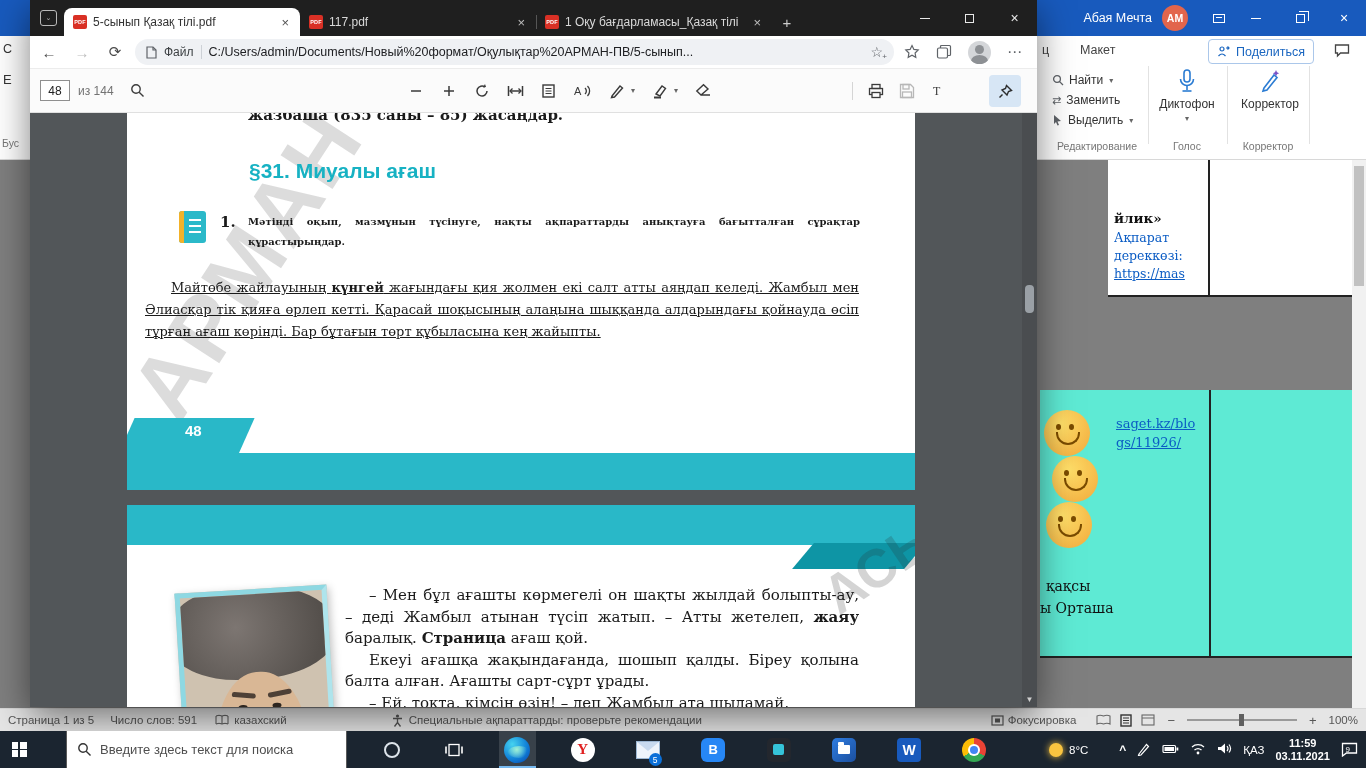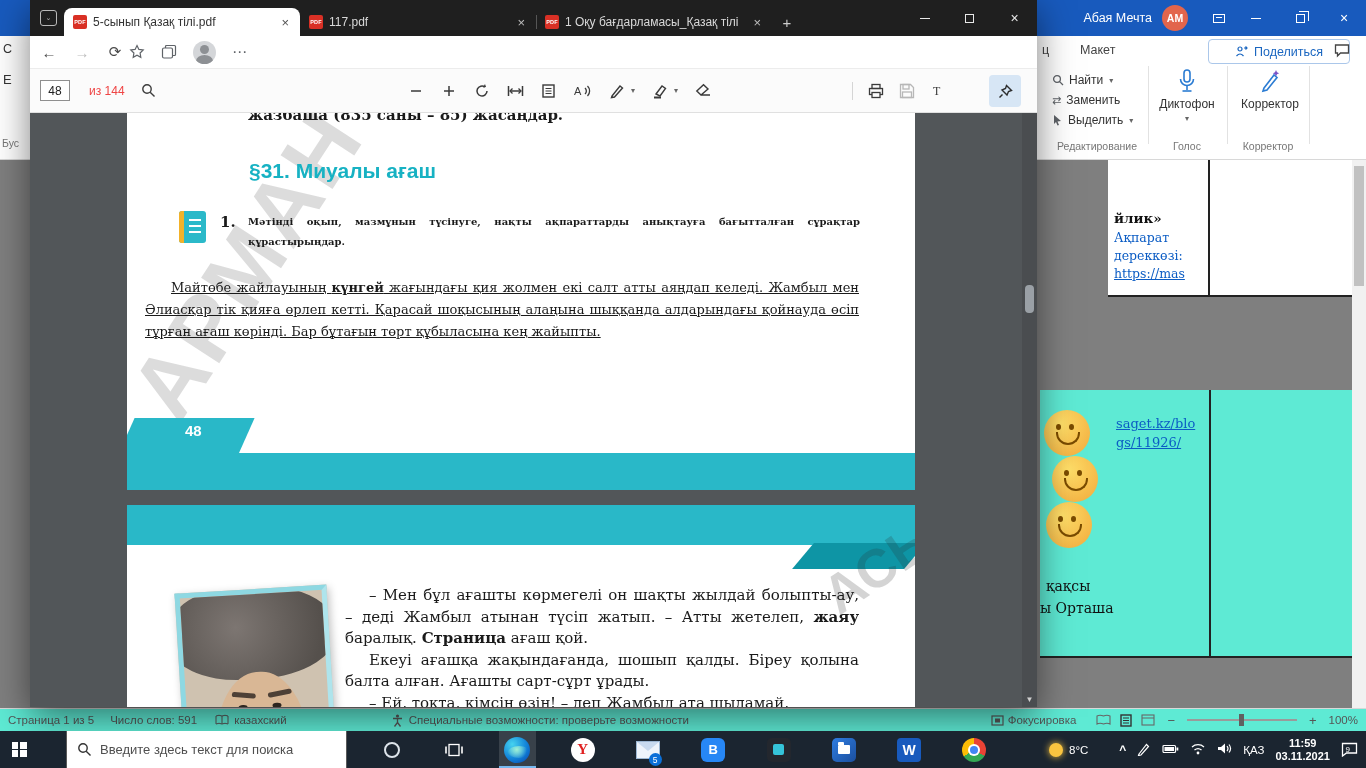--- a/index.html
+++ b/index.html
@@ -19,21 +19,21 @@
   .w-restore i{display:block;width:9px;height:9px;border:1px solid #fff;position:relative;}
   .w-restore i::before{content:"";position:absolute;left:2px;top:-4px;width:9px;height:9px;border:1px solid #fff;border-left:none;border-bottom:none;}
   .w-close{font-size:14px;}
 
   .w-ribbon{position:absolute;left:0;top:36px;width:100%;height:124px;background:#fff;border-bottom:1px solid #d8d8d8;}
   .frag-top{position:absolute;left:3px;top:6px;font-size:12.5px;color:#333;}
   .frag-mid{position:absolute;left:3px;top:36px;font-size:13px;color:#333;}
   .frag-grp{position:absolute;left:2px;top:101px;font-size:10.5px;color:#777;}
   .w-tabfrag{position:absolute;left:1042px;top:7px;font-size:12.5px;color:#444;}
   .w-tab{position:absolute;left:1080px;top:7px;font-size:12.5px;color:#444;}
-  .w-share{position:absolute;left:1208px;top:3px;height:25px;display:flex;align-items:center;gap:6px;padding:0 26px;border:1px solid #abc7ea;border-radius:4px;color:#1a66c0;font-size:12.5px;background:#fff;}
+  .w-share{position:absolute;left:1208px;top:3px;height:25px;display:flex;align-items:center;gap:6px;padding:0 8px;border:1px solid #abc7ea;border-radius:4px;color:#1a66c0;font-size:12.5px;background:#fff;}
   .w-comment{position:absolute;left:1334px;top:7px;color:#444;}
   .w-find{position:absolute;left:1052px;top:34px;}
   .w-row{display:flex;align-items:center;gap:5px;font-size:12px;color:#333;height:20px;}
   .w-row .cr{font-size:8px;color:#666;margin-left:1px;}
   .w-grplabel{position:absolute;font-size:10.5px;color:#777;text-align:center;}
   .gl-edit{left:1042px;top:104px;width:110px;}
   .gl-voice{left:1152px;top:104px;width:70px;}
   .gl-editor{left:1230px;top:104px;width:76px;}
   .w-vsep{position:absolute;top:30px;height:78px;width:1px;background:#e2e2e2;}
   .vs1{left:1148px;} .vs2{left:1227px;} .vs3{left:1309px;}
@@ -54,21 +54,21 @@
   .emoji{position:absolute;width:46px;height:46px;border-radius:50%;background:radial-gradient(circle at 35% 30%,#ffe06a,#f2a93b);}
   .emoji::before{content:"";position:absolute;left:12px;top:14px;width:5px;height:6px;background:#7a4b00;border-radius:50%;box-shadow:13px 0 0 #7a4b00;}
   .emoji::after{content:"";position:absolute;left:12px;top:22px;width:20px;height:11px;border:2px solid #7a4b00;border-top:none;border-radius:0 0 20px 20px;}
   .em1{left:4px;top:20px;} .em2{left:12px;top:66px;} .em3{left:6px;top:112px;}
   .blog-link{position:absolute;left:76px;top:24px;width:86px;font-size:13px;color:#0b5cc4;line-height:19px;word-break:break-all;font-family:"DejaVu Serif","Liberation Serif",serif;}
   .frag-good{position:absolute;left:6px;top:188px;font-size:14px;color:#111;font-family:"DejaVu Serif","Liberation Serif",serif;}
   .frag-avg{position:absolute;left:0;top:210px;font-size:14px;color:#111;font-family:"DejaVu Serif","Liberation Serif",serif;}
   .w-scroll{position:absolute;left:1352px;top:0;width:14px;height:100%;background:#f1f1f1;}
   .w-thumb{position:absolute;left:2px;top:6px;width:10px;height:120px;background:#c1c1c1;}
 
-  .w-status{position:absolute;left:0;top:708px;width:1366px;height:23px;background:#5eead4;border-top:1px solid #d8d8d8;display:flex;align-items:center;font-size:11.5px;color:#555;}
+  .w-status{position:absolute;left:0;top:708px;width:1366px;height:23px;background:#e5e5e5;border-top:1px solid #d8d8d8;display:flex;align-items:center;font-size:11.5px;color:#555;}
   .ws-item{margin-left:16px;white-space:nowrap;}
   .ws-first{margin-left:8px;}
   .ws-ico{margin-left:18px;display:grid;place-items:center;color:#555;}
   .ws-access-ico{margin-left:105px;}
   .ws-right{margin-left:auto;display:flex;align-items:center;gap:12px;margin-right:8px;}
   .ws-focus{display:flex;align-items:center;gap:4px;white-space:nowrap;}
   .ws-views{display:flex;align-items:center;gap:9px;margin-left:8px;}
   .zoom-track{width:110px;height:2px;background:#9a9a9a;position:relative;}
   .zoom-thumb{position:absolute;left:52px;top:-5px;width:5px;height:12px;background:#606060;}
   .zoom-sign{font-size:13px;color:#555;}
@@ -101,21 +101,21 @@
   .pill-star{position:relative;color:#5f6368;font-size:14px;line-height:1;margin-left:4px;}
   .pill-star::after{content:"+";position:absolute;right:-4px;bottom:-2px;font-size:8px;}
   .nav-right{display:flex;align-items:center;gap:16px;margin-right:14px;color:#5f6368;}
   .avatar-ic{width:23px;height:23px;border-radius:50%;background:#d4d6d9;position:relative;overflow:hidden;}
   .avatar-ic::before{content:"";position:absolute;left:7px;top:4px;width:9px;height:9px;border-radius:50%;background:#8d9094;}
   .avatar-ic::after{content:"";position:absolute;left:3px;top:14px;width:17px;height:12px;border-radius:50%;background:#8d9094;}
   .dots{font-size:15px;letter-spacing:1px;}
 
   .e-pdfbar{position:absolute;left:0;top:69px;width:100%;height:44px;background:#fbfbfb;border-bottom:1px solid #e0e0e0;display:flex;align-items:center;}
   .pb-page{width:30px;height:21px;border:1px solid #8f8f8f;background:#fff;font-size:12px;text-align:center;margin-left:10px;color:#222;font-family:inherit;}
-  .pb-of{font-size:12px;color:#ef4444;margin-left:19px;white-space:nowrap;}
+  .pb-of{font-size:12px;color:#737373;margin-left:8px;white-space:nowrap;}
   .pb-search{margin-left:16px;color:#3c3c3c;display:grid;place-items:center;}
   .pb-center{position:absolute;left:378px;top:0;height:100%;display:flex;align-items:center;gap:17px;color:#3a3a3a;}
   .pb-right{position:absolute;left:822px;top:0;height:100%;display:flex;align-items:center;gap:15px;color:#3a3a3a;}
   .pbi{display:grid;place-items:center;}
   .pbi.dim{opacity:.35;}
   .cr2{font-size:8px;color:#666;margin-left:-11px;}
   .vsep{width:1px;height:18px;background:#d5d5d5;}
   .pb-pin{position:absolute;right:16px;top:6px;width:32px;height:32px;background:#d7e6f5;border-radius:4px;display:grid;place-items:center;color:#2d2d2d;}
 
   .e-content{position:absolute;left:0;top:113px;width:1007px;height:594px;background:#525659;overflow:hidden;}
@@ -313,21 +313,21 @@
           <line x1="7" y1="2" x2="7" y2="10" stroke="#555" stroke-width="1"></line>
         </svg>
     </span>
     <span class="ws-item" style="margin-left:5px;">казахский</span>
     <span class="ws-ico ws-access-ico">
       <svg width="11" height="13" viewBox="0 0 11 13">
           <circle cx="5.5" cy="2" r="1.6" fill="#555"></circle>
           <path d="M1 4.5 h9 M5.5 4.5 v4 M5.5 8.5 L2.5 12.5 M5.5 8.5 L8.5 12.5" stroke="#555" stroke-width="1.3" fill="none"></path>
         </svg>
     </span>
-    <span class="ws-item" style="margin-left:6px;">Специальные возможности: проверьте возможности</span>
+    <span class="ws-item" style="margin-left:6px;">Специальные ақпараттарды: проверьте рекомендации</span>
     <div class="ws-right">
       <span class="ws-focus">
         <svg width="13" height="11" viewBox="0 0 13 11">
             <rect x="1" y="1" width="11" height="9" fill="none" stroke="#555" stroke-width="1.2"></rect>
             <rect x="4" y="3.5" width="5" height="4" fill="#555"></rect>
           </svg>
         <span>Фокусировка</span>
       </span>
       <span class="ws-views">
         <svg width="15" height="12" viewBox="0 0 15 12">
@@ -383,20 +383,30 @@
           <span class="maxi"></span>
         </span>
       <span class="e-wbtn xx">×</span>
     </div>
   </div>
 
   <div class="e-nav">
     <span class="nav-ic">←</span>
     <span class="nav-ic dis">→</span>
     <span class="nav-ic">⟳</span>
+    <div class="e-pill">
+      <svg width="11" height="13" viewBox="0 0 11 13">
+          <path d="M1 1 h6 l3 3 v8 h-9 z" fill="none" stroke="#5f6368" stroke-width="1.2"></path>
+          <path d="M7 1 v3 h3" fill="none" stroke="#5f6368" stroke-width="1.2"></path>
+        </svg>
+      <span class="pill-scheme">Файл</span>
+      <span class="pill-sep"></span>
+      <span class="pill-url">C:/Users/admin/Documents/Новый%20формат/Оқулықтар%20АРМАН-ПВ/5-сынып...</span>
+      <span class="pill-star">☆</span>
+    </div>
     <div class="nav-right">
       <svg width="16" height="16" viewBox="0 0 16 16">
           <path d="M8 1.5 l1.9 3.9 4.3.6 -3.1 3 .7 4.3 L8 11.3 4.2 13.3 l.7-4.3 -3.1-3 4.3-.6 z" fill="none" stroke="#5f6368" stroke-width="1.2"></path>
         </svg>
       <svg width="16" height="16" viewBox="0 0 16 16">
           <rect x="1.5" y="4" width="10" height="10" rx="1.5" fill="none" stroke="#5f6368" stroke-width="1.2"></rect>
           <path d="M4.5 4 V2.5 a1 1 0 0 1 1-1 h8 a1 1 0 0 1 1 1 v8 a1 1 0 0 1 -1 1 H12" fill="none" stroke="#5f6368" stroke-width="1.2"></path>
         </svg>
       <span class="avatar-ic"></span>
       <span class="dots">⋯</span>

